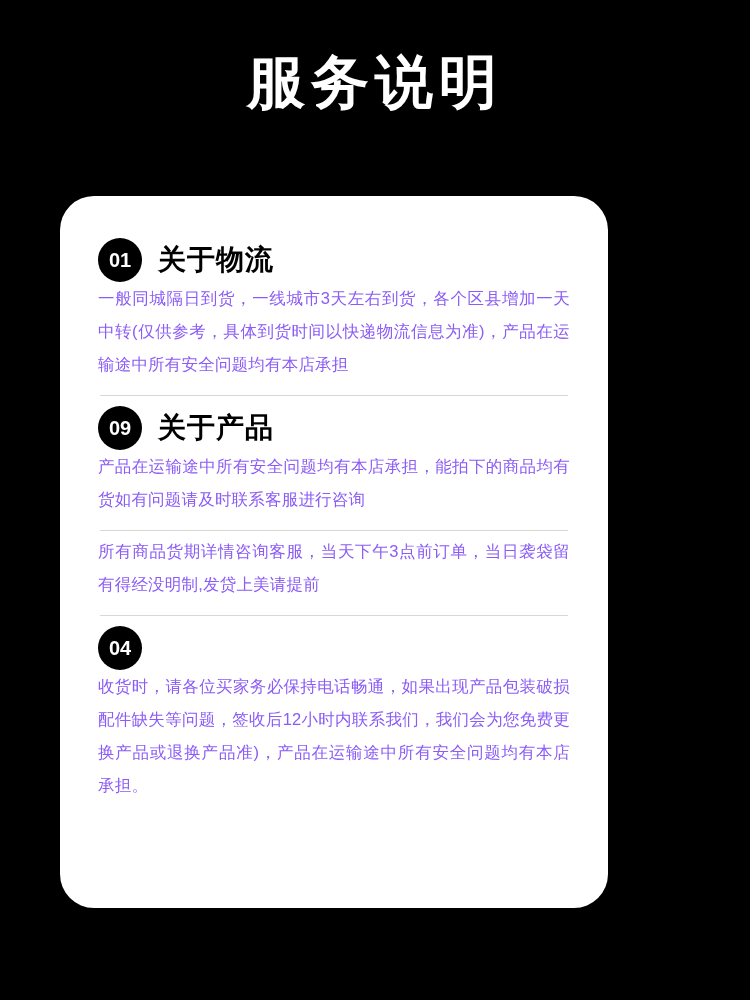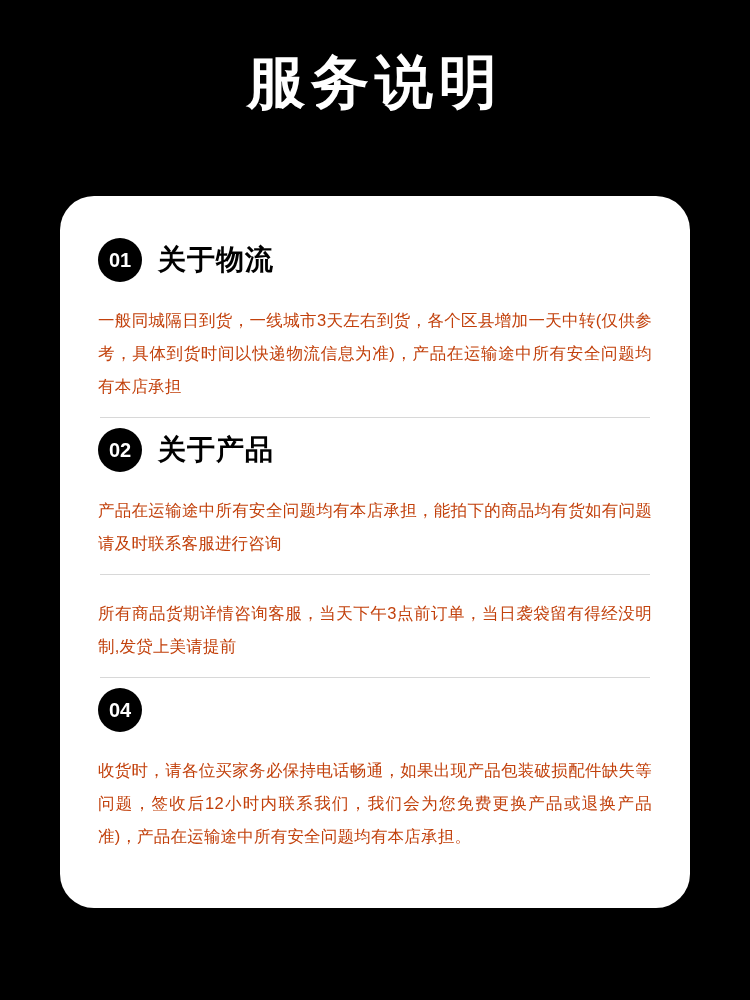--- a/index.html
+++ b/index.html
@@ -25,21 +25,21 @@
     font-size: 58px;
     font-weight: bold;
     letter-spacing: 6px;
     padding-top: 50px;
     line-height: 1.1;
   }
   .card {
     position: absolute;
     left: 60px;
     top: 196px;
-    width: 630px;
+    width: 548px;
     height: 712px;
     background: #ffffff;
     border-radius: 34px;
     box-sizing: border-box;
     padding: 32px 38px 24px 38px;
   }
   .section {
     position: relative;
   }
   .section-head {
@@ -64,22 +64,22 @@
   }
   .section-title {
     font-size: 28px;
     font-weight: bold;
     color: #000000;
     letter-spacing: 1px;
   }
   .section-body {
     font-size: 16.5px;
     line-height: 2.0;
-    color: #c2410c;
-    margin-top: 22px;
+    color: #8b5cf6;
+    margin-top: 0;
     padding-bottom: 14px;
     letter-spacing: 0.2px;
     text-align: justify;
   }
   .divider {
     height: 1px;
     background: #d8d8d8;
     margin: 0 2px 4px 2px;
   }
   .section:last-child .section-body {
@@ -99,21 +99,21 @@
       <div class="section-head">
         <div class="badge">01</div>
         <div class="section-title">关于物流</div>
       </div>
       <div class="section-body">一般同城隔日到货，一线城市3天左右到货，各个区县增加一天中转(仅供参考，具体到货时间以快递物流信息为准)，产品在运输途中所有安全问题均有本店承担</div>
       <div class="divider"></div>
     </div>
 
     <div class="section">
       <div class="section-head">
-        <div class="badge">02</div>
+        <div class="badge">09</div>
         <div class="section-title">关于产品</div>
       </div>
       <div class="section-body">产品在运输途中所有安全问题均有本店承担，能拍下的商品均有货如有问题请及时联系客服进行咨询</div>
       <div class="divider"></div>
     </div>
 
     <div class="section">
       <div class="section-body">所有商品货期详情咨询客服，当天下午3点前订单，当日袭袋留有得经没明制,发贷上美请提前</div>
       <div class="divider"></div>
     </div>

